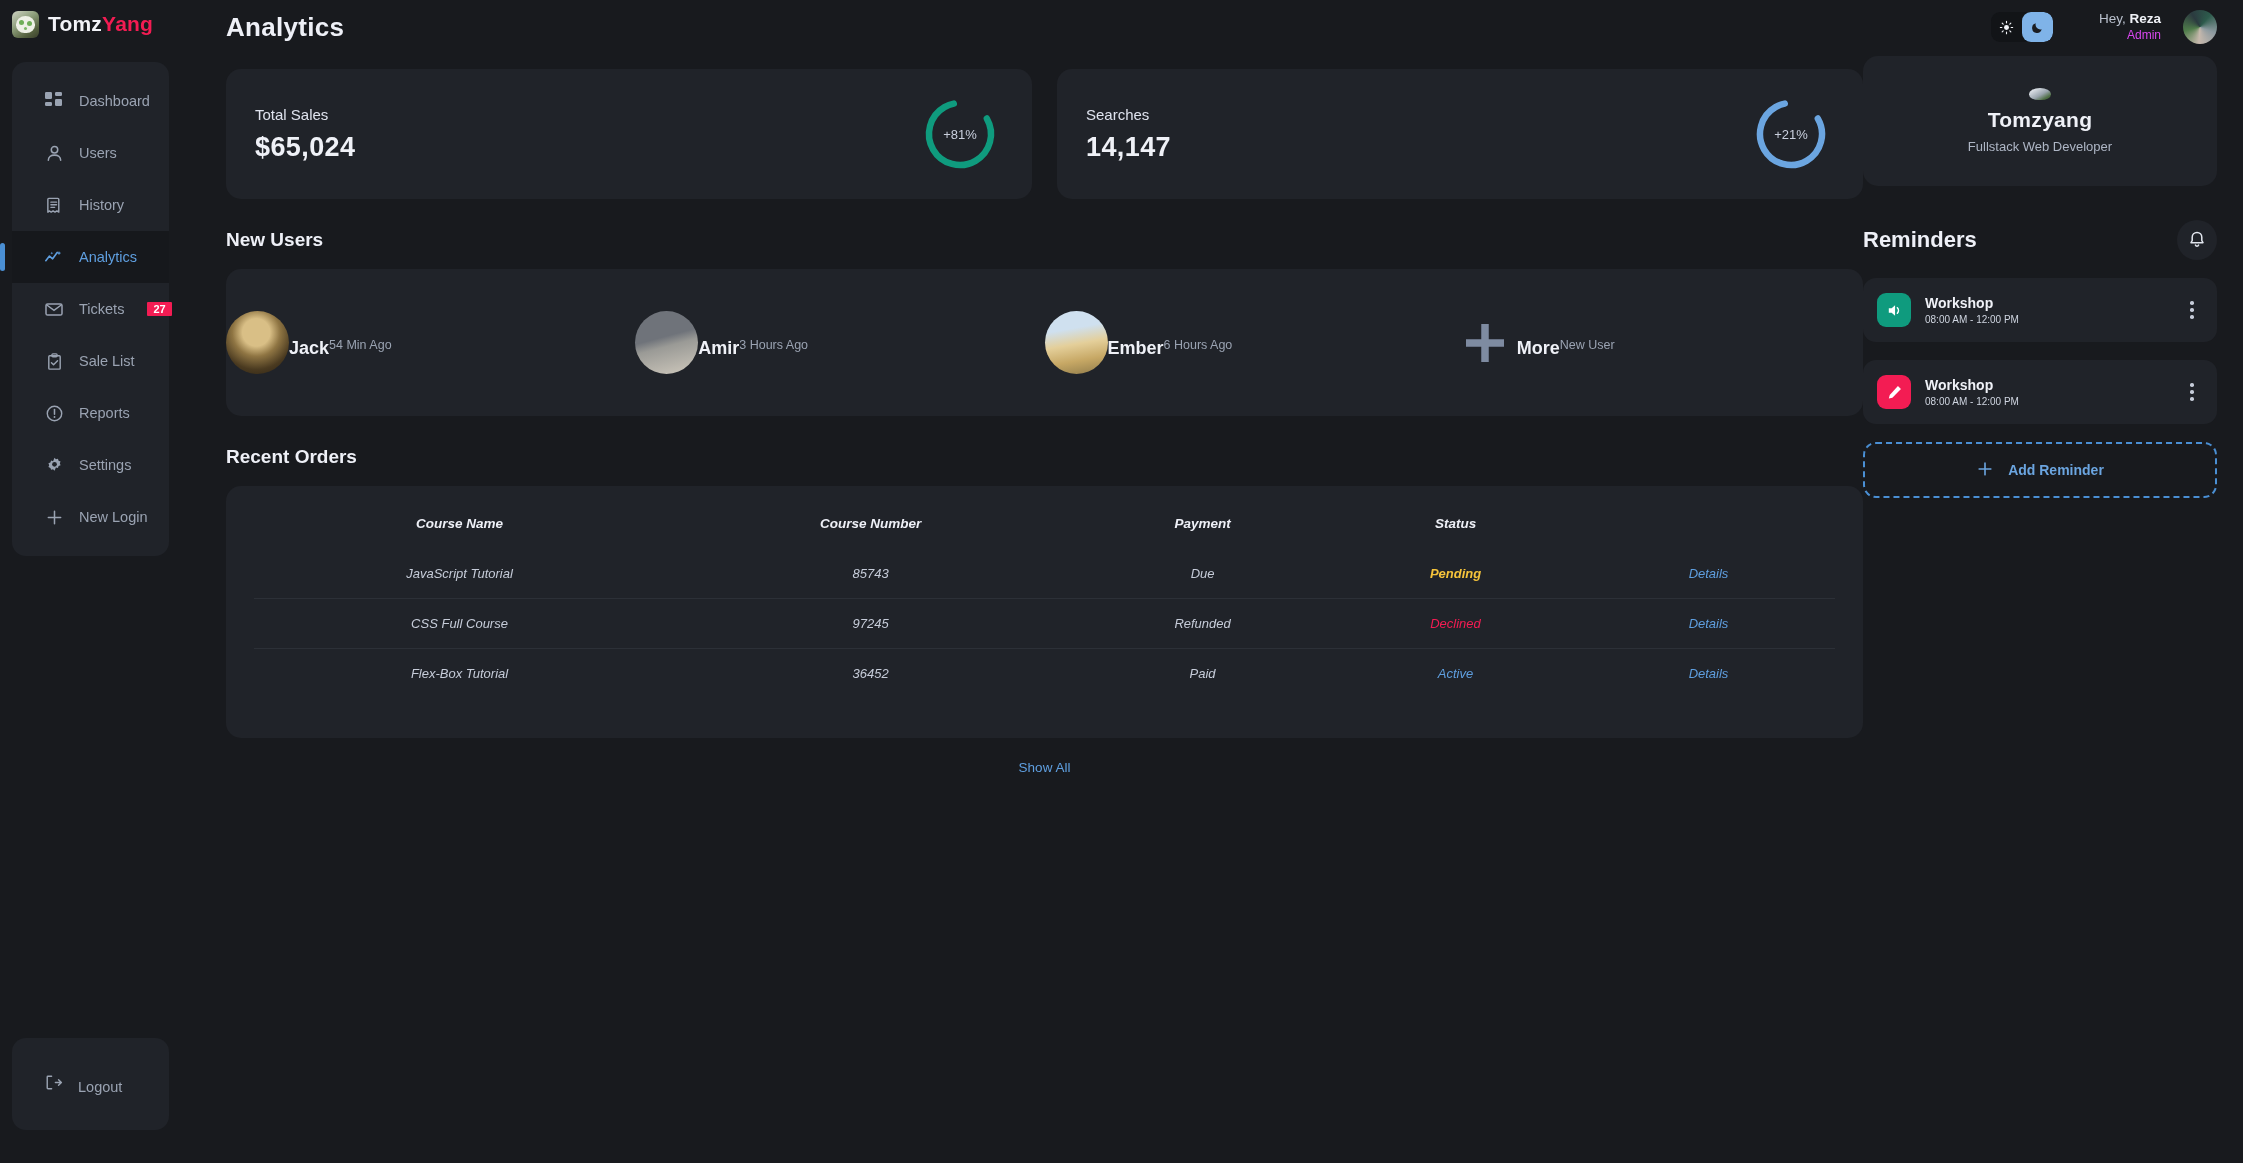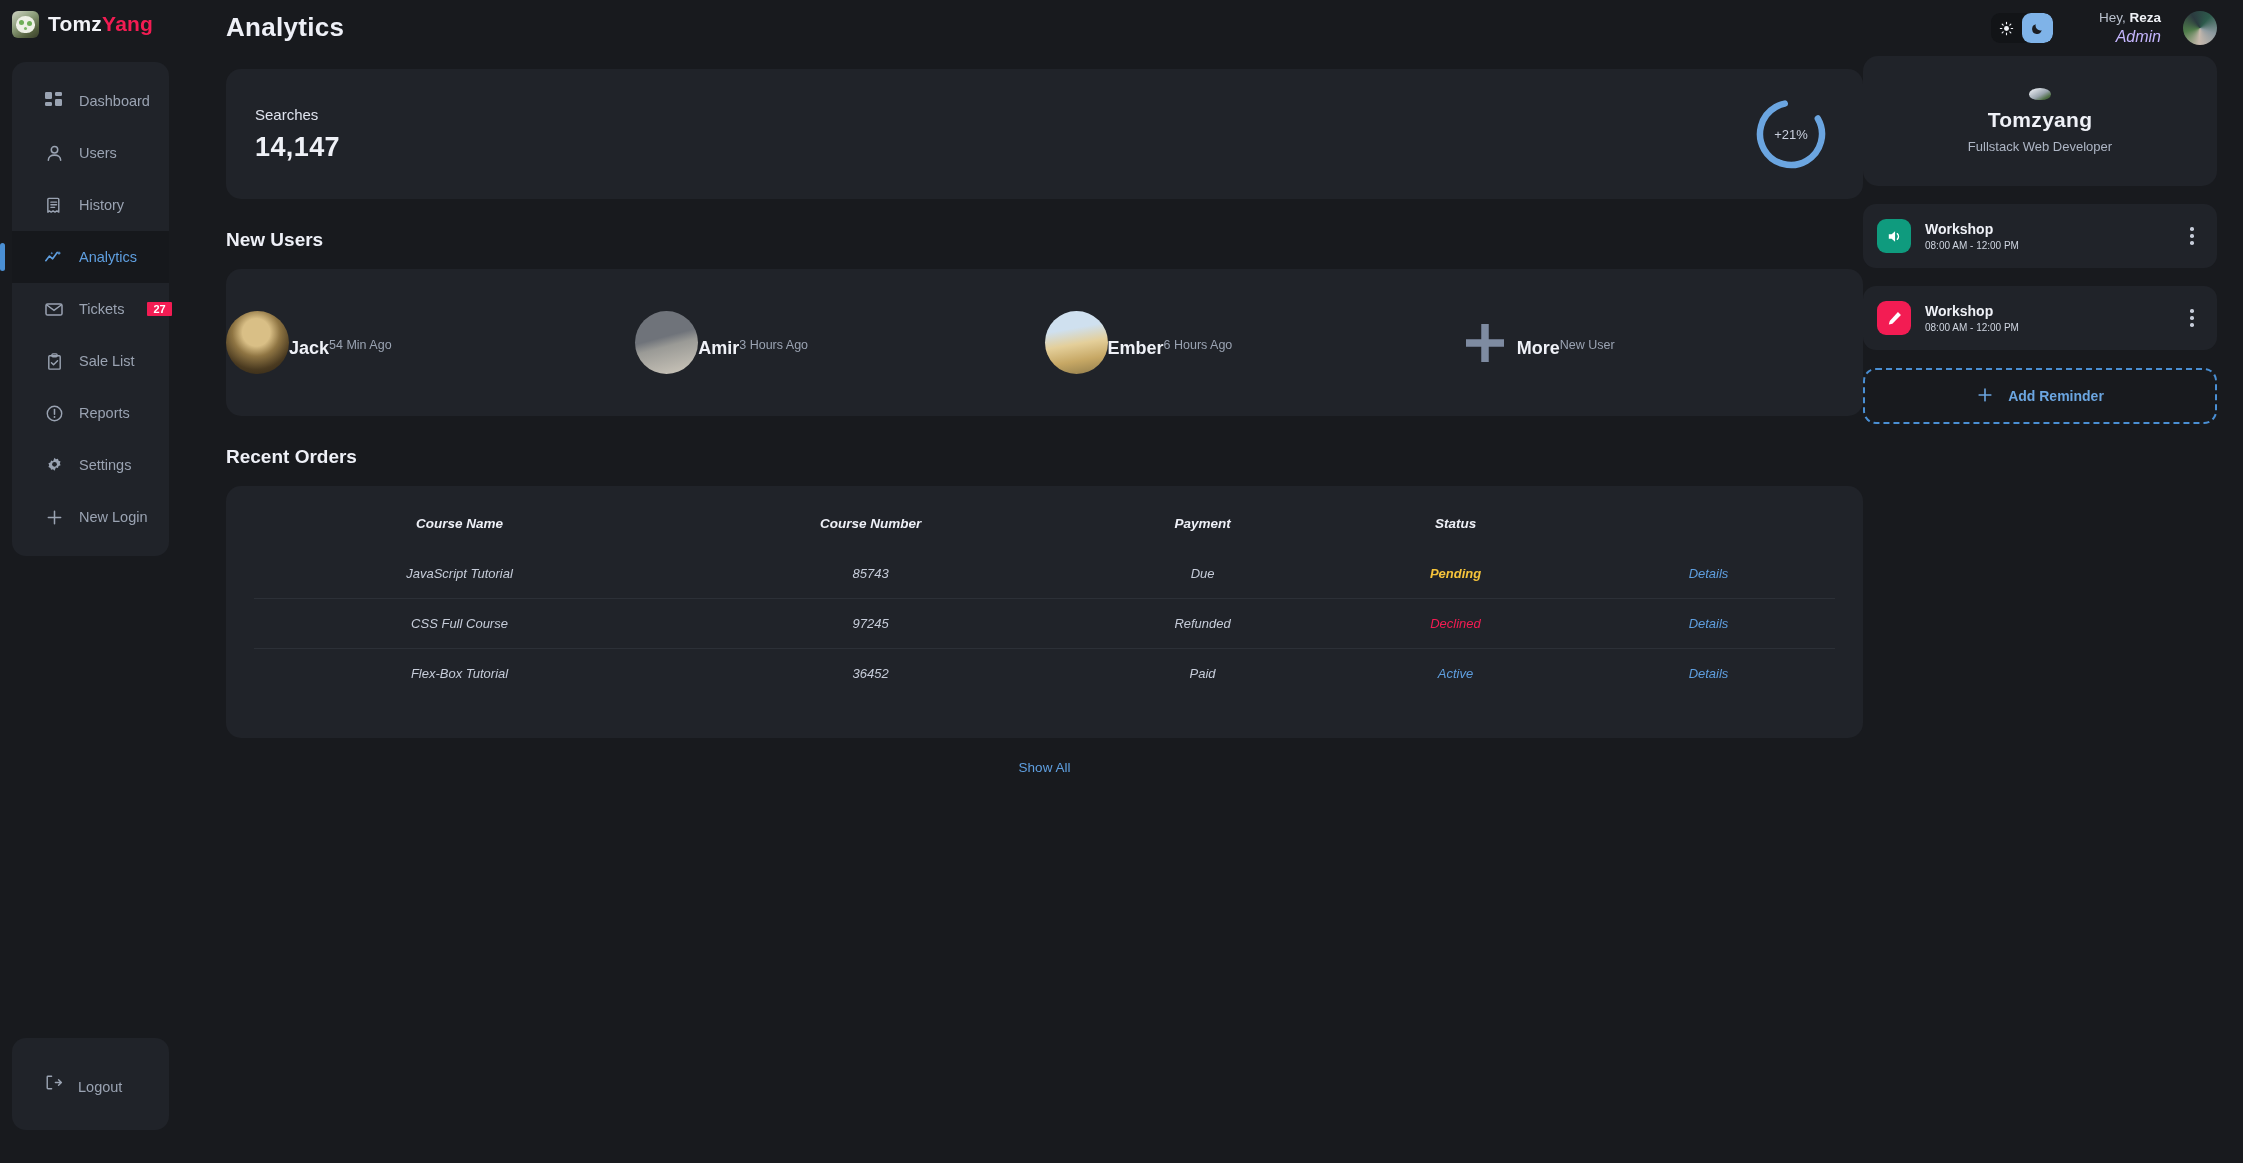--- a/index.html
+++ b/index.html
@@ -170,21 +170,21 @@
   .topbar {
     position:absolute; right: 26px; top: 10px;
     display:flex; align-items:center; gap: 22px;
   }
   .theme-toggle { display:flex; background:#121417; border-radius:9px; overflow:hidden; cursor:pointer;}
   .tg { width:31px; height:30px; display:flex; align-items:center; justify-content:center; }
   .tg.on { background:#7fb3e8; border-radius:9px; }
   .hey { text-align:right; line-height:1.25;margin-left:24px; }
   .hey .l1 { font-size:13.5px; color:#b9c0cd; }
   .hey .l1 b { color:#f0f2f7; }
-  .hey .l2 { font-size:16px; color:#c4b5fd;font-style:italic; }
+  .hey .l2 { font-size:12px; color:#d946ef; }
   .avatar-top { width:34px; height:34px; border-radius:50%; overflow:hidden; }
 
   .img-a { background: radial-gradient(circle at 48% 34%, #d9bf86 0 26%, #8f7543 45%, #4a3a20 70%, #241c10 100%); }
   .img-b { background: linear-gradient(165deg,#6f737a 0 42%, #9a9a96 55%, #cfc9bd 100%); }
   .img-c { background: linear-gradient(170deg,#cfe0ef 0 30%, #e4cf9a 52%, #c7a865 75%, #8f7b4a 100%); }
   .img-top { background: conic-gradient(from 40deg at 50% 50%, #2d5b4c, #8d9aa0, #c7b9ad, #4f7c4a, #2b3a3f, #2d5b4c); }
 </style>
 </head>
 <body>
 
@@ -296,20 +296,32 @@
       </div>
     </div>
   </aside>
 
   <div class="main">
 
     <div class="center">
       <div class="page-title">Analytics</div>
 
       <div class="cards-row">
+        <div class="stat-card">
+          <div>
+            <div class="stat-label">Total Sales</div>
+            <div class="stat-value">$65,024</div>
+          </div>
+          <div class="ring">
+            <svg width="78" height="78" viewBox="0 0 78 78">
+                <circle cx="39" cy="39" r="31" fill="none" stroke="#0f9b7e" stroke-width="6.5" stroke-linecap="round" stroke-dasharray="155.82299561805374 38.955748904513435" transform="rotate(60 39 39)"></circle>
+              </svg>
+            <div class="pct">+81%</div>
+          </div>
+        </div>
         <div class="stat-card">
           <div>
             <div class="stat-label">Searches</div>
             <div class="stat-value">14,147</div>
           </div>
           <div class="ring">
             <svg width="78" height="78" viewBox="0 0 78 78">
                 <circle cx="39" cy="39" r="31" fill="none" stroke="#6ba5e0" stroke-width="6.5" stroke-linecap="round" stroke-dasharray="155.82299561805374 38.955748904513435" transform="rotate(60 39 39)"></circle>
               </svg>
             <div class="pct">+21%</div>
@@ -385,20 +397,29 @@
       <div class="show-all">Show All</div>
     </div>
 
     <div class="right">
       <div class="profile-card">
         <div class="profile-thumb"></div>
         <div class="profile-name">Tomzyang</div>
         <div class="profile-role">Fullstack Web Developer</div>
       </div>
 
+      <div class="rem-head">
+        <div class="rem-title">Reminders</div>
+        <div class="bell-btn">
+          <svg width="20" height="20" viewBox="0 0 20 20">
+              <path d="M10 2.4a4.8 4.8 0 0 1 4.8 4.8v3.3l1.2 2.2H4l1.2-2.2V7.2A4.8 4.8 0 0 1 10 2.4z" fill="none" stroke="#e3e7ef" stroke-width="1.5" stroke-linejoin="round"></path>
+              <path d="M8.4 15.1a1.7 1.7 0 0 0 3.2 0" fill="none" stroke="#e3e7ef" stroke-width="1.5" stroke-linecap="round"></path>
+            </svg>
+        </div>
+      </div>
 
       <div class="rem-item">
         <div class="rem-ico" style="background:#0f9b7e">
           <svg width="19" height="19" viewBox="0 0 20 20">
               <path d="M4 7.6h3l3.6-3v10.8L7 12.4H4z" fill="#fff"></path>
               <path d="M13 7.2a4 4 0 0 1 0 5.6" fill="none" stroke="#fff" stroke-width="1.6" stroke-linecap="round"></path>
             </svg>
         </div>
         <div class="rem-texts">
           <div class="rem-name">Workshop</div>

